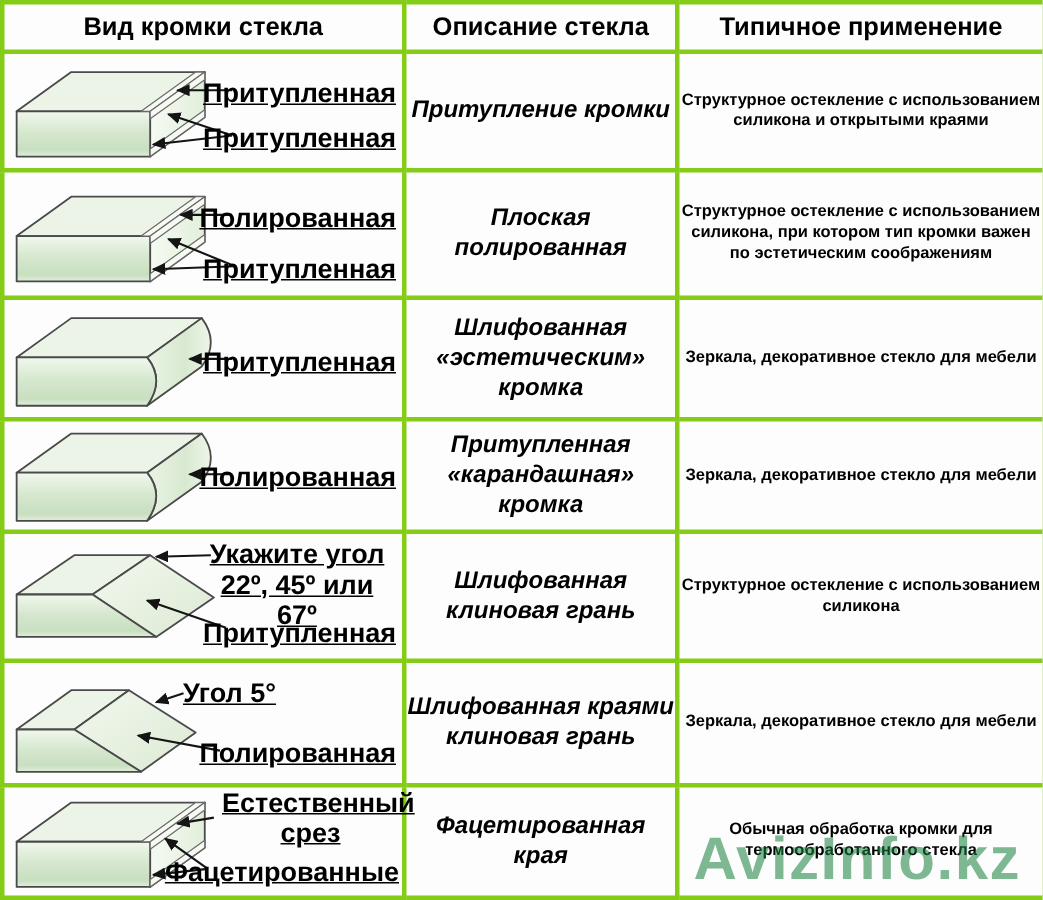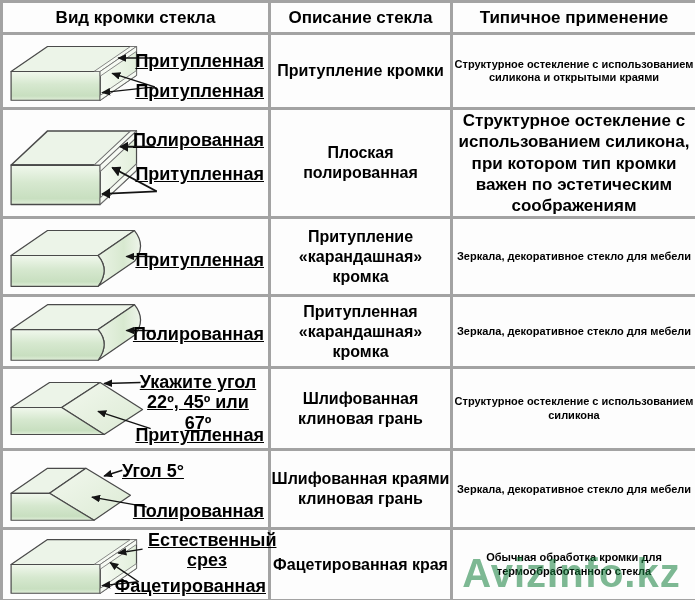--- a/index.html
+++ b/index.html
@@ -1,25 +1,25 @@
 <!DOCTYPE html>
 <html><head>
 <meta charset="utf-8">
 <style>
   html,body{margin:0;padding:0;}
   body{
     width:695px;height:600px;position:relative;overflow:hidden;
     background:#fff;font-family:"Liberation Sans",sans-serif;color:#000;
   }
   table.edge-table{border-collapse:collapse;width:695px;height:600px;table-layout:fixed;background:#fff;}
-  .edge-table td,.edge-table th{border:3px solid #a3a3a3;padding:0;vertical-align:middle;background:#fdfdfd;}
+  .edge-table td,.edge-table th{border:3px solid #84cc16;padding:0;vertical-align:middle;background:#fdfdfd;}
   .edge-table th{font-size:17px;font-weight:bold;text-align:center;padding:4px 2px;}
-  .desc{font-size:16px;font-weight:bold;text-align:center;line-height:1.25;padding:2px 10px;}
+  .desc{font-size:16px;font-weight:bold;text-align:center;line-height:1.25;padding:2px 10px;font-style:italic;}
   .app{font-size:11px;font-weight:bold;text-align:center;line-height:1.22;padding:2px 6px;}
-  .app.small{font-size:17px;line-height:1.25;}
+  .app.small{font-size:11px;line-height:1.25;}
   .diag{position:relative;width:100%;height:100%;}
   .diag svg{position:absolute;left:0;top:0;width:100%;height:100%;display:block;}
   .lbl{position:absolute;font-size:18px;font-weight:bold;line-height:1.12;white-space:nowrap;z-index:2;text-decoration:underline;}
   .lbl.wrap{white-space:normal;text-align:center;}
   .face{stroke:#4a4a4a;stroke-width:1.2;stroke-linejoin:round;}
   .strip{stroke:#6a6a6a;stroke-width:0.8;stroke-linejoin:round;fill:#f6faf3;}
   .arrow{stroke:#141414;stroke-width:1.4;fill:none;}
   .wm{
     position:absolute;left:448px;top:551px;width:247px;text-align:center;
     font-size:40px;font-weight:bold;letter-spacing:1px;color:#15803d;opacity:0.55;
@@ -131,21 +131,21 @@
             <path class="face" d="M94,38 L130,12 Q142,28 130,44 L94,70 Q106,53 94,38 Z" fill="url(#gCap)"></path>
             <path class="face" d="M8,38 L94,38 Q106,53 94,70 L8,70 Z" fill="url(#gFront)"></path>
           </g>
           <g>
             <line class="arrow" x1="150" y1="39" x2="122" y2="39" marker-end="url(#ah)"></line>
           </g>
         </svg>
         <span class="lbl" style="top:31px;right:4px">Притупленная</span>
       </div>
     </td>
-    <td class="desc">Притупление «карандашная» кромка</td>
+    <td class="desc">Шлифованная «эстетическим» кромка</td>
     <td class="app">Зеркала, декоративное стекло для мебели</td>
   </tr>
 
   <tr style="height:72px">
     <td>
       <div class="diag">
         <svg viewBox="0 0 262 72" preserveAspectRatio="none">
           <g>
             <polygon class="face" points="8,34 44,8 130,8 94,34" fill="#ecf4e8"></polygon>
             <path class="face" d="M94,34 L130,8 Q142,24 130,40 L94,66 Q106,49 94,34 Z" fill="url(#gCap)"></path>
@@ -218,21 +218,21 @@
             <polygon class="strip" points="96,36 132,10 132,15 96,41"></polygon>
             <polygon class="strip" points="96,61 132,35 132,40 96,66"></polygon>
           </g>
           <g>
             <line class="arrow" x1="138" y1="20" x2="114" y2="24" marker-end="url(#ah)"></line>
             <line class="arrow" x1="134" y1="54" x2="106" y2="34" marker-end="url(#ah)"></line>
             <line class="arrow" x1="134" y1="54" x2="98" y2="58" marker-end="url(#ah)"></line>
           </g>
         </svg>
         <span class="lbl wrap" style="top:0;right:2px;width:118px">Естественный срез</span>
-        <span class="lbl" style="top:46px;right:2px">Фацетированная</span>
+        <span class="lbl" style="top:46px;right:2px">Фацетированные</span>
       </div>
     </td>
     <td class="desc">Фацетированная края</td>
     <td class="app">Обычная обработка кромки для термообработанного стекла</td>
   </tr>
 </tbody>
   </table>
 
 <div class="wm">AvizInfo.kz</div>
 

